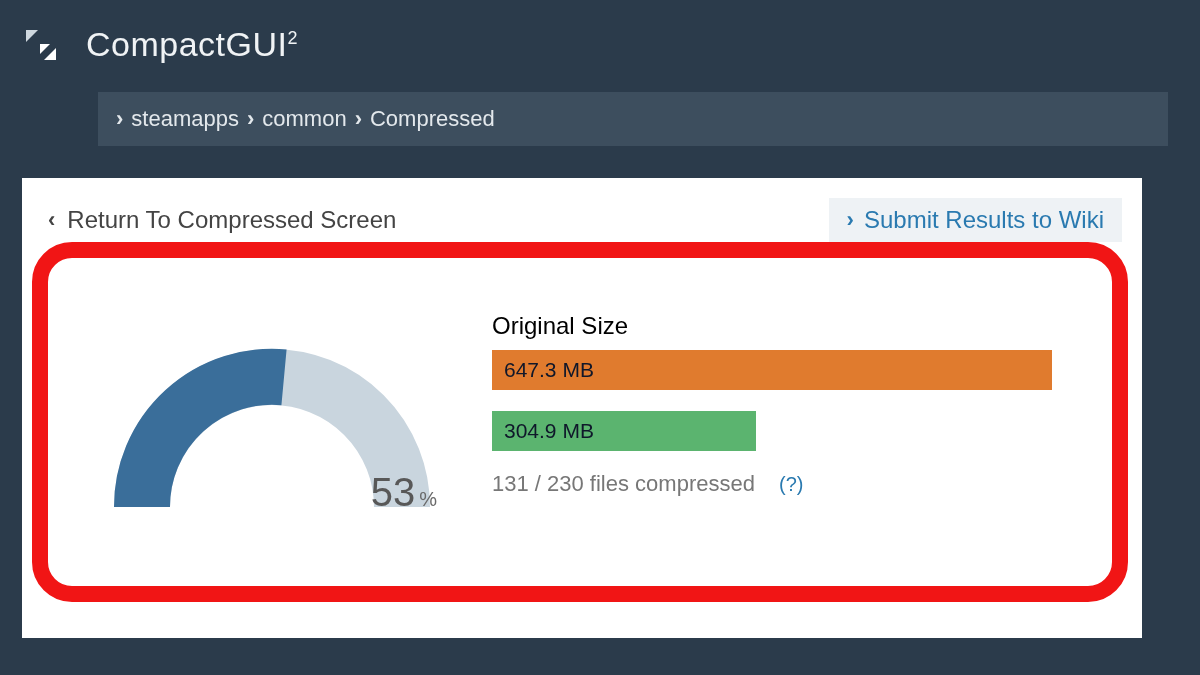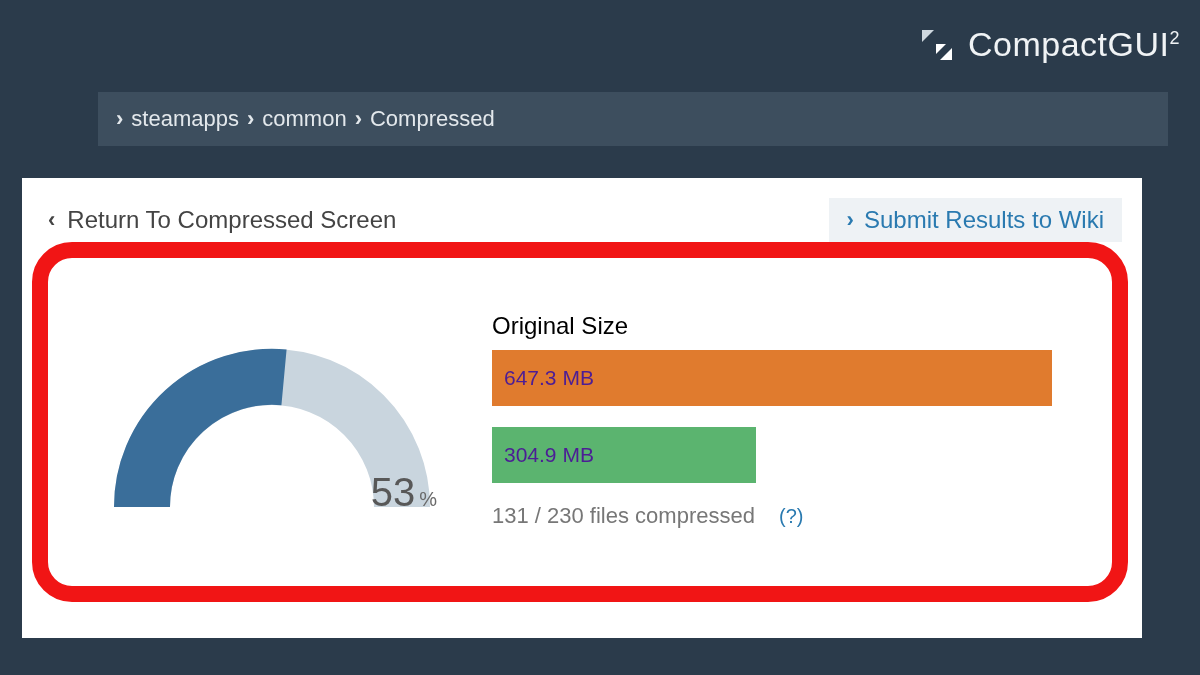--- a/index.html
+++ b/index.html
@@ -6,23 +6,22 @@
   html, body { width: 1200px; height: 675px; font-family: "Segoe UI", Arial, sans-serif; background: #2b3b4b; overflow: hidden; }
 
   .header {
     background: #2b3b4b;
     padding: 25px 20px 10px 20px;
     color: #e8ecef;
   }
   .app-title-row {
     display: flex;
     align-items: center;
-    gap: 14px;
+    gap: 28px;
     margin-left: 4px;
-    justify-content: flex-end;
   }
   .app-logo {
     width: 34px; height: 34px;
     position: relative;
   }
   .app-title {
     font-size: 34px;
     font-weight: 300;
     letter-spacing: 0.5px;
     color: #f0f3f5;
@@ -125,25 +124,25 @@
     flex: 1;
     padding-top: 10px;
   }
   .stat-label {
     font-size: 24px;
     color: #000000;
     margin-bottom: 10px;
     font-weight: 400;
   }
   .bar {
-    height: 56px;
+    height: 40px;
     display: flex;
     align-items: center;
     padding-left: 12px;
-    color: #4c1d95;
+    color: #0f172a;
     font-size: 21px;
     margin-bottom: 20px;
   }
   .bar.orange { background: #e07b2e; width: 560px; }
   .bar.green  { background: #5bb46f; width: 264px; margin-top: 21px; }
 
   .files-line {
     font-size: 22px;
     color: #777;
     margin-top: 6px;

